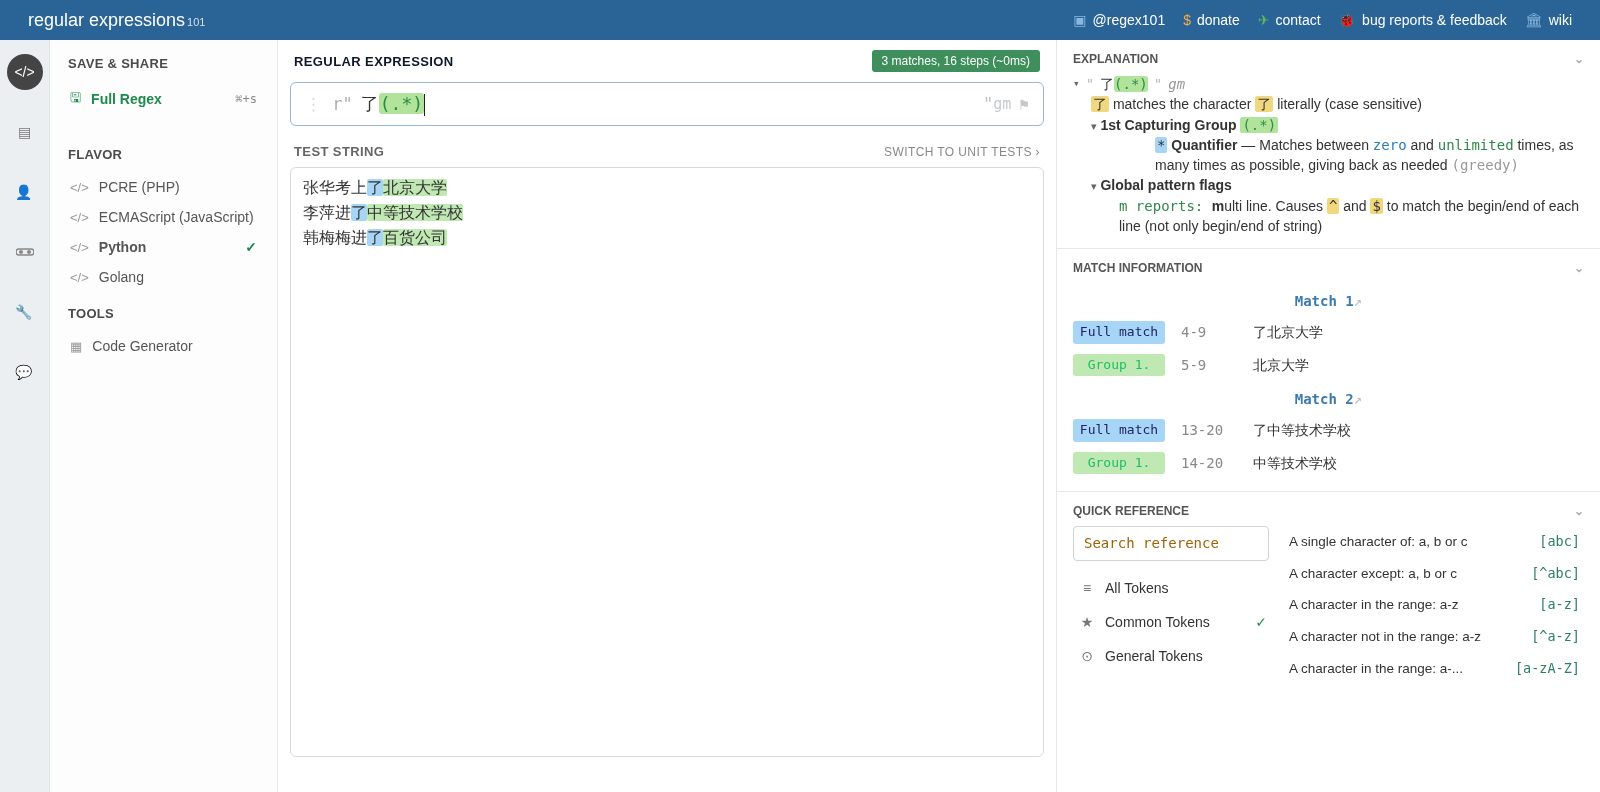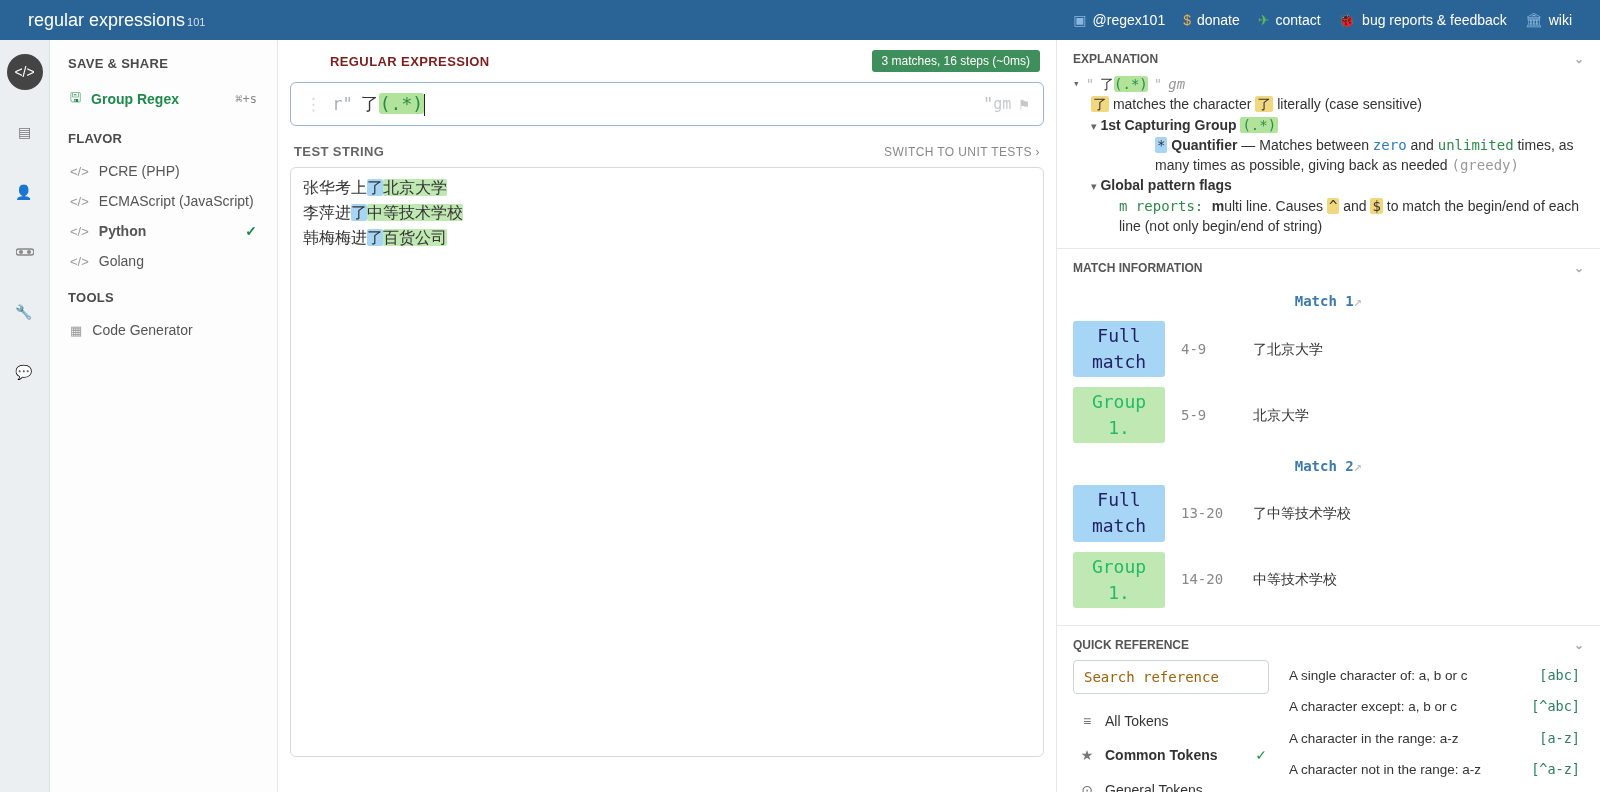--- a/index.html
+++ b/index.html
@@ -27,21 +27,21 @@
 .sitem { display:flex; align-items:center; gap:10px; padding:7px 12px; color:#555; cursor:pointer; border-radius:4px; }
 .sitem .ico { color:#999; font-size:13px; }
 .sitem.bold .lbl { font-weight:700; color:#1d8a4c; }
 .sitem.bold .ico { color:#1d8a4c; }
 .sitem.active .lbl { font-weight:700; }
 .sitem .kbd { margin-left:auto; color:#888; font-size:12px; }
 .sitem .chk { margin-left:auto; color:#1d8a4c; font-weight:700; }
 
 .editor { width:778px; background:#fff; display:flex; flex-direction:column; }
 .edhead { display:flex; align-items:center; justify-content:space-between; padding:10px 16px 6px; background:#fff; }
-.edhead h3 { font-size:13px; font-weight:700; color:#7f1d1d; letter-spacing:.4px;margin-left:36px; }
+.edhead h3 { font-size:13px; font-weight:700; color:#0f172a; letter-spacing:.4px; }
 .chip { background:#3e8f5b; color:#fff; padding:4px 10px; font-size:12px; border-radius:3px; }
 .regexbox { margin:4px 12px 12px; border:1px solid #9ab6d6; border-radius:6px; display:flex; align-items:center; padding:0 14px; height:44px; background:#fff; }
 .regexbox .pre,.regexbox .suf { color:#bfc2c6; font-size:17px; }
 .regexbox .pre .rq { color:#aeb2b6; }
 .regexbox .expr { flex:1; padding:0 8px; font-size:18px; }
 .regexbox .expr .lit { color:#333; }
 .regexbox .expr .grp { background:#b2e39b; color:#298b47; border-radius:3px; padding:0 1px; }
 .regexbox .cursor { display:inline-block; width:1px; height:22px; background:#222; vertical-align:middle; }
 .regexbox .flags { color:#c7cacc; font-size:15px; margin-right:8px; }
 .regexbox .end { color:#c7cacc; font-size:16px; }
@@ -73,31 +73,31 @@
 .hlbox-g2 { background:#b2e39b; border-radius:2px; padding:0 2px; color:#2f8a4a; }
 .hlbox-b2 { background:#a6d5f5; border-radius:2px; padding:0 2px; }
 .kw-b { color:#2a7bbf; }
 .kw-g { color:#2f8a4a; }
 .kw-gray { color:#999; }
 
 .mhead { padding:8px 0 4px; display:flex; justify-content:center; }
 .mhead a { color:#3b7aad; font-weight:600; }
 .mhead .ext { color:#bbb; }
 .mrow { display:flex; align-items:center; gap:16px; padding:5px 0; }
-.mrow .tag { width:92px; text-align:center; padding:2px 6px; border-radius:3px; font-size:18px; }
+.mrow .tag { width:92px; text-align:center; padding:2px 6px; border-radius:3px; font-size:13px; }
 .tag.fm { background:#a6d5f5; color:#226; }
 .tag.g1 { background:#bfe8b2; color:#2b6; }
 .mrow .rng { color:#888; width:56px; }
 .mrow .txt { color:#333; }
 
 .qrbody { display:flex; gap:12px; }
 .qrcol { flex:1; min-width:186px; }
 .qrsearch { width:196px; padding:6px 10px; border:1px solid #cfd4d8; border-radius:4px; color:#bbb; font-size:14px; margin-bottom:10px; }
 .qritem { display:flex; align-items:center; gap:10px; padding:7px 6px; cursor:pointer; }
-.qritem.active .lbl { font-weight:700; }
+.qritem.active .lbl { font-weight:400; }
 .qritem .ico { color:#777; font-size:14px; width:16px; text-align:center; }
 .qritem .chk { margin-left:auto; color:#1d8a4c; }
 .reftok { display:flex; justify-content:space-between; padding:6px 4px; font-size:13.5px;text-align:center; }
 .reftok .code { color:#2b815d; }
 
 svg { display:inline-block; vertical-align:middle; }
 </style>
 </head>
 <body>
 
@@ -143,24 +143,24 @@
         </svg>
       </div>
     <div class="ritem">🔧</div>
     <div class="ritem">💬</div>
   </div>
 
   <aside class="sidebar">
     <div class="shead">SAVE &amp; SHARE</div>
     <div class="sitem bold">
       <span class="ico">🖫</span>
-      <span class="lbl">Group Regex</span>
+      <span class="lbl">Full Regex</span>
       <span class="kbd mono">⌘+s</span>
     </div>
-    <div class="shead" style="margin-top:12px">FLAVOR</div>
+    <div class="shead" style="margin-top:28px">FLAVOR</div>
     <div>
         <div class="sitem">
           <span class="ico">&lt;/&gt;</span>
           <span class="lbl">PCRE (PHP)</span>
         </div>
         <div class="sitem">
           <span class="ico">&lt;/&gt;</span>
           <span class="lbl">ECMAScript (JavaScript)</span>
         </div>
         <div class="sitem active">

